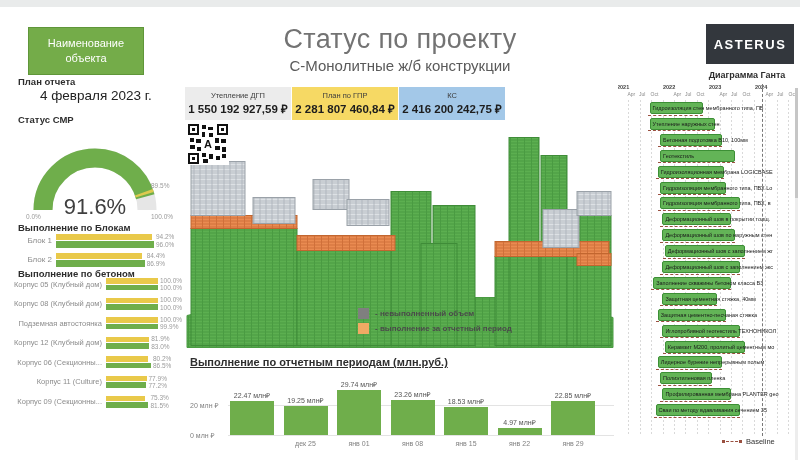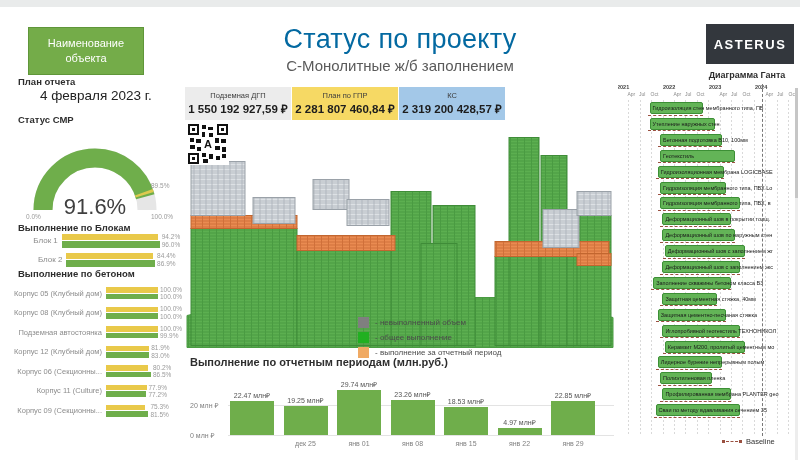--- a/index.html
+++ b/index.html
@@ -4,59 +4,59 @@
 <style>
   html,body{margin:0;padding:0;background:#fff;}
   .stage{position:relative;width:800px;height:467px;background:#fff;overflow:hidden;
          font-family:"Liberation Sans",sans-serif;color:#333;}
   .topstrip{position:absolute;left:0;top:0;width:800px;height:7px;background:#e9ebeb;}
   
   .objbtn{position:absolute;left:28px;top:27px;width:116px;height:48px;background:#74ac49;
           border:1px solid #5f9639;color:#fff;font-size:11px;line-height:1.35;text-align:center;
           font-family:"Liberation Sans",sans-serif;cursor:pointer;padding:4px;}
   .titlewrap{position:absolute;left:185px;top:24px;width:430px;text-align:center;}
-  .ptitle{font-size:27px;color:#0369a1;letter-spacing:.3px;}
+  .ptitle{font-size:27px;color:#737373;letter-spacing:.3px;}
   .psub{font-size:15px;color:#5a5a5a;margin-top:2px;}
   .logo{position:absolute;left:706px;top:24px;width:88px;height:40px;background:#33373d;color:#fff;
         font-size:13px;font-weight:bold;letter-spacing:1.5px;display:flex;align-items:center;justify-content:center;}
   
   .slbl{position:absolute;left:18px;font-size:9.5px;font-weight:bold;color:#2e2e2e;}
   .dateval{position:absolute;left:40px;top:88px;font-size:13.5px;color:#222;}
   .gauge{position:absolute;left:12px;top:126px;width:166px;height:96px;}
   
   .brow{display:flex;align-items:center;}
   .blab{color:#8c8c8c;text-align:right;white-space:nowrap;overflow:hidden;}
   .bars{display:flex;flex-direction:column;justify-content:center;}
   .hbar{border-radius:0;}
   .bvals{display:flex;flex-direction:column;color:#9b9b9b;line-height:1.15;margin-left:2px;}
   #blocks{position:absolute;left:14px;top:232px;width:172px;}
-  #blocks .brow{height:17px;margin-bottom:2px;justify-content:center;}
+  #blocks .brow{height:17px;margin-bottom:2px;}
   #blocks .blab{width:38px;font-size:8px;margin-right:4px;}
   #blocks .hbar{height:6.5px;margin:0.5px 0;}
   #blocks .bvals{font-size:6.5px;}
-  #korpus{position:absolute;left:6px;top:286px;width:182px;}
+  #korpus{position:absolute;left:6px;top:277px;width:182px;}
   #korpus .brow{height:14px;margin-bottom:5.6px;}
   #korpus .blab{width:96px;font-size:7.5px;margin-right:4px;}
   #korpus .hbar{height:5.5px;margin:0.5px 0;}
   #korpus .bvals{font-size:6.5px;}
   
   #kpis{position:absolute;left:185px;top:87px;width:430px;display:flex;}
   .kpi{width:106px;height:33px;margin-right:1px;display:flex;flex-direction:column;align-items:center;justify-content:center;}
   .kl{font-size:7.5px;color:#3c3c3c;}
   .kv{font-size:11.5px;font-weight:bold;color:#1d1d1d;margin-top:1px;}
   
   .bsvg{position:absolute;left:185px;top:112px;width:430px;height:242px;}
   .qr{position:absolute;left:187px;top:123px;width:42px;height:42px;}
-  #mlegend{position:absolute;left:358px;top:317px;}
+  #mlegend{position:absolute;left:358px;top:308px;font-weight:bold;}
   .mlrow{display:flex;align-items:center;margin-bottom:4px;}
   .mlsw{width:11px;height:11px;margin-right:6px;}
   .mllab{font-size:8px;color:#4a4a4a;}
   
   #pchart{position:absolute;left:190px;top:356px;width:424px;height:104px;}
-  .pctitle{font-size:11px;font-weight:bold;color:#2e2e2e;}
+  .pctitle{font-size:11px;font-weight:bold;color:#2e2e2e;text-decoration:underline;}
   #pplot{position:absolute;left:0;top:18px;width:424px;height:86px;}
   .gline{position:absolute;left:38px;right:0;height:1px;background:#e3e3e3;}
   .pylab{position:absolute;left:0;width:34px;text-align:left;font-size:7px;color:#808080;}
   .pbar{position:absolute;background:#6fae4b;}
   .pvlab{position:absolute;font-size:7px;color:#555;width:60px;text-align:center;}
   .pxlab{position:absolute;font-size:7px;color:#808080;width:44px;text-align:center;top:80px;}
   
   .gtitle{position:absolute;left:700px;top:70px;width:94px;text-align:center;font-size:9px;font-weight:bold;color:#2e2e2e;}
   #gantt{position:absolute;left:618px;top:84px;width:180px;height:352px;overflow:hidden;}
   .gyear{position:absolute;top:0;font-size:5.5px;font-weight:bold;color:#444;}
@@ -79,21 +79,21 @@
 </head>
 <body>
 
 <div class="stage">
   <div class="topstrip"></div>
 
   <button class="objbtn">Наименование объекта</button>
 
   <div class="titlewrap">
     <div class="ptitle">Статус по проекту</div>
-    <div class="psub">С-Монолитные ж/б заполнением</div>
+    <div class="psub">С-Монолитные ж/б конструкции</div>
   </div>
   <div class="logo">ASTERUS</div>
 
   <div class="slbl" style="top:76px">План отчета</div>
   <div class="dateval">4 февраля 2023 г.</div>
   <div class="slbl" style="top:114px">Статус СМР</div>
 
   <svg class="gauge" viewBox="0 0 166 96">
     <path d="M31 84 A52 52 0 0 1 135 84" fill="none" stroke="#e6e6e6" stroke-width="19"></path>
     <path id="garc" d="M31 84 A52 52 0 0 1 135 84" fill="none" stroke="#6fae4b" stroke-width="19" stroke-dasharray="149.64034127578904 999"></path>
@@ -206,30 +206,30 @@
         </div>
         <div class="bvals">
           <span>75.3%</span>
           <span>81.5%</span>
         </div>
       </div>
     </div>
 
   <div id="kpis">
       <div class="kpi" style="background: rgb(236, 236, 236);">
-        <div class="kl">Подземная ДГП</div>
+        <div class="kl">Утепление ДГП</div>
         <div class="kv">1 550 192 927,59 ₽</div>
       </div>
       <div class="kpi" style="background: rgb(246, 217, 100);">
         <div class="kl">План по ГПР</div>
         <div class="kv">2 281 807 460,84 ₽</div>
       </div>
       <div class="kpi" style="background: rgb(163, 200, 232);">
         <div class="kl">КС</div>
-        <div class="kv">2 319 200 428,57 ₽</div>
+        <div class="kv">2 416 200 242,75 ₽</div>
       </div>
     </div>
 
   <svg class="bsvg" viewBox="0 0 430 235">
     <defs>
       <pattern id="pg" width="7" height="6" patternUnits="userSpaceOnUse">
         <rect width="7" height="6" fill="#5caf50"></rect>
           <path d="M0 .5H7M0 3.5H7M3.5 0V6" stroke="#4a9b42" stroke-width="1"></path>
       </pattern>
       <pattern id="po" width="7" height="6" patternUnits="userSpaceOnUse">
@@ -298,24 +298,20 @@
         <rect x="5" y="34" width="3" height="3"></rect>
       </g>
     <rect x="15" y="15" width="12" height="12" fill="#fff"></rect>
     <text x="21" y="25" text-anchor="middle" font-size="11" font-weight="bold" fill="#111">A</text>
   </svg>
 
   <div id="mlegend">
       <div class="mlrow">
         <div class="mlsw" style="background: rgb(127, 127, 127);"></div>
         <div class="mllab">- невыполненный объем</div>
-      </div>
-      <div class="mlrow">
-        <div class="mlsw" style="background: rgb(33, 176, 33);"></div>
-        <div class="mllab">- общее выполнение</div>
       </div>
       <div class="mlrow">
         <div class="mlsw" style="background: rgb(240, 170, 100);"></div>
         <div class="mllab">- выполнение за отчетный период</div>
       </div>
     </div>
 
   <div id="pchart">
     <div class="pctitle">Выполнение по отчетным периодам (млн.руб.)</div>
     <div id="pplot">

